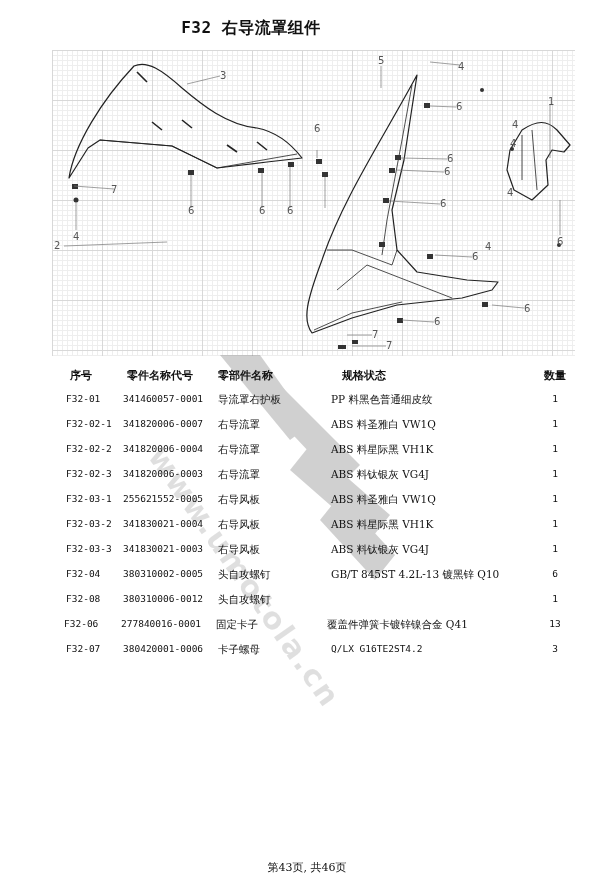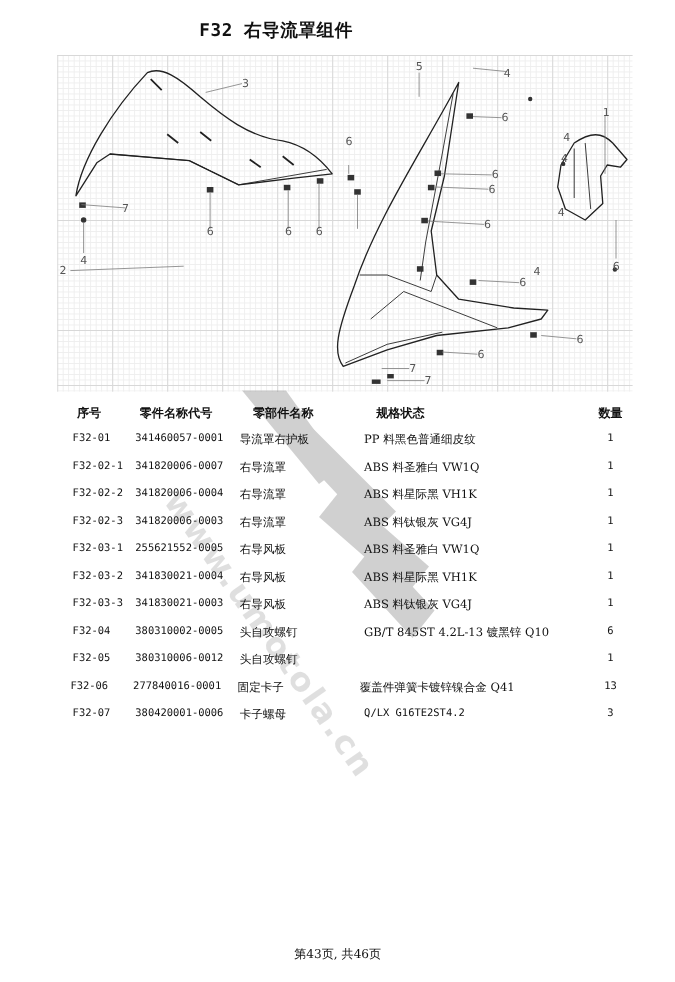--- a/index.html
+++ b/index.html
@@ -20,21 +20,21 @@
   .row { position: absolute; left: 0; width: 570px; height: 20px; font-size: 10.5px; }
   .cell { position: absolute; top: 0; white-space: nowrap; }
   .hdr .cell { font-weight: bold; font-size: 11px; font-family: "DejaVu Sans", sans-serif; }
   .c1 { left: 66px; }
   .c2 { left: 123px; }
   .c3 { left: 218px; }
   .c4 { left: 331px; }
   .c5 { left: 540px; width: 30px; text-align: center; }
   .hdr .c1 { left: 70px; }
   .hdr .c2 { left: 127px; }
-  .hdr .c3 { left: 218px; margin-left: 12px; }
+  .hdr .c3 { left: 218px; }
   .hdr .c4 { left: 342px; }
   .hdr .c5 { left: 540px; }
   .mono { font-family: "DejaVu Sans Mono", "Liberation Mono", monospace; font-size: 9.5px; }
   .footer { position: absolute; left: 0; top: 860px; width: 614px; text-align: center; font-size: 11px; font-family: "DejaVu Serif", serif; }
   .watermark { position: absolute; left: 190px; top: 345px; width: 210px; height: 240px; pointer-events: none; opacity: 0.18; }
   .wm-text { position: absolute; left: 170px; top: 440px; transform: rotate(55deg); transform-origin: left top; font-family: "DejaVu Sans", sans-serif; font-weight: bold; font-size: 30px; color: #000; opacity: 0.12; letter-spacing: 2px; pointer-events: none; white-space: nowrap; }
 </style>
 </head>
 <body>
 
@@ -205,21 +205,21 @@
     <span class="cell c5 mono">1</span>
   </div>
   <div class="row" style="top:204px;">
     <span class="cell c1 mono">F32-04</span>
     <span class="cell c2 mono">380310002-0005</span>
     <span class="cell c3">头自攻螺钉</span>
     <span class="cell c4">GB/T 845ST 4.2L-13 镀黑锌 Q10</span>
     <span class="cell c5 mono">6</span>
   </div>
   <div class="row" style="top:229px;">
-    <span class="cell c1 mono">F32-05</span>
+    <span class="cell c1 mono">F32-08</span>
     <span class="cell c2 mono">380310006-0012</span>
     <span class="cell c3">头自攻螺钉</span>
     <span class="cell c5 mono">1</span>
   </div>
   <div class="row" style="top:254px;">
     <span class="cell c1 mono" style="left:64px;">F32-06</span>
     <span class="cell c2 mono" style="left:121px;">277840016-0001</span>
     <span class="cell c3" style="left:216px;">固定卡子</span>
     <span class="cell c4" style="left:327px;">覆盖件弹簧卡镀锌镍合金 Q41</span>
     <span class="cell c5 mono">13</span>

